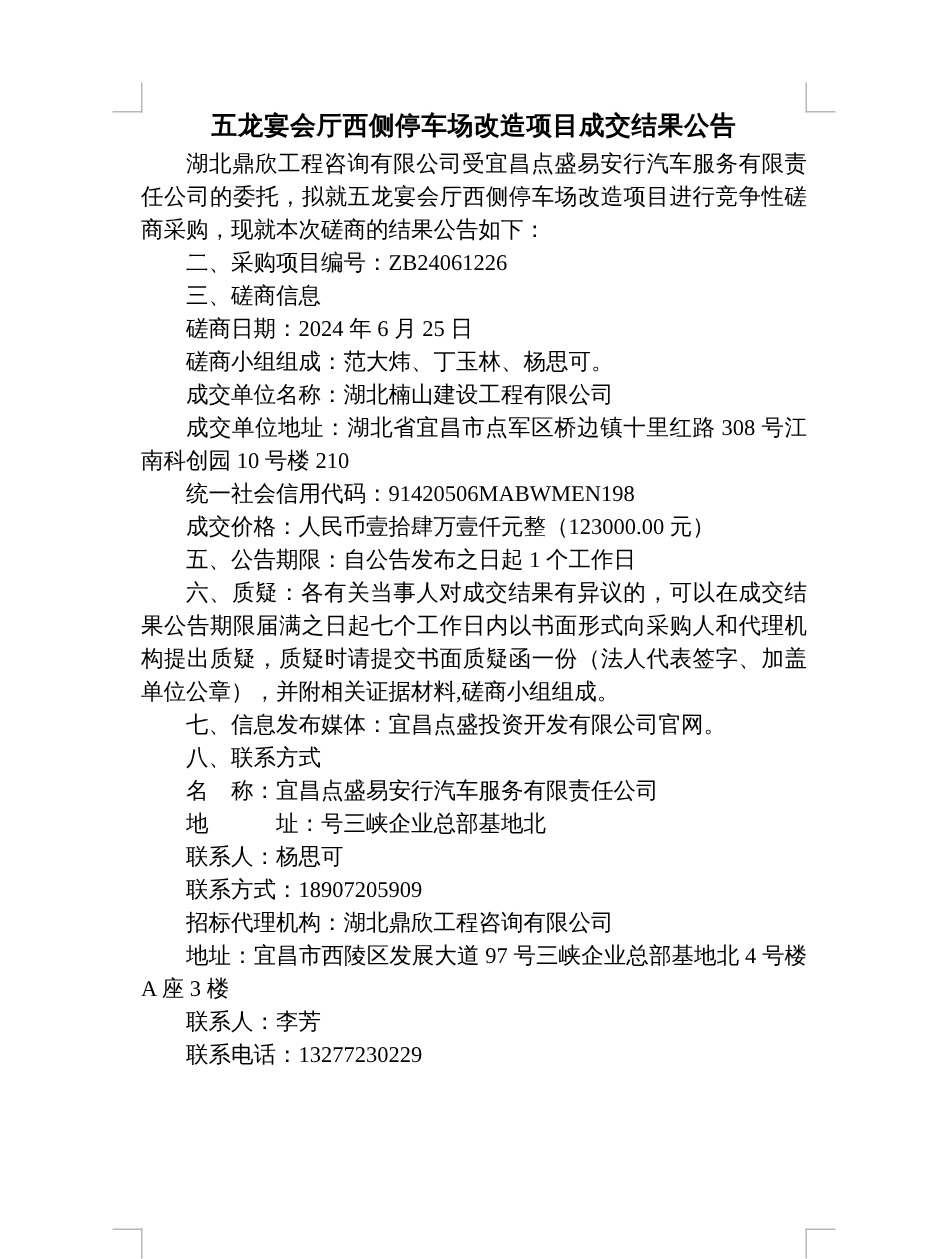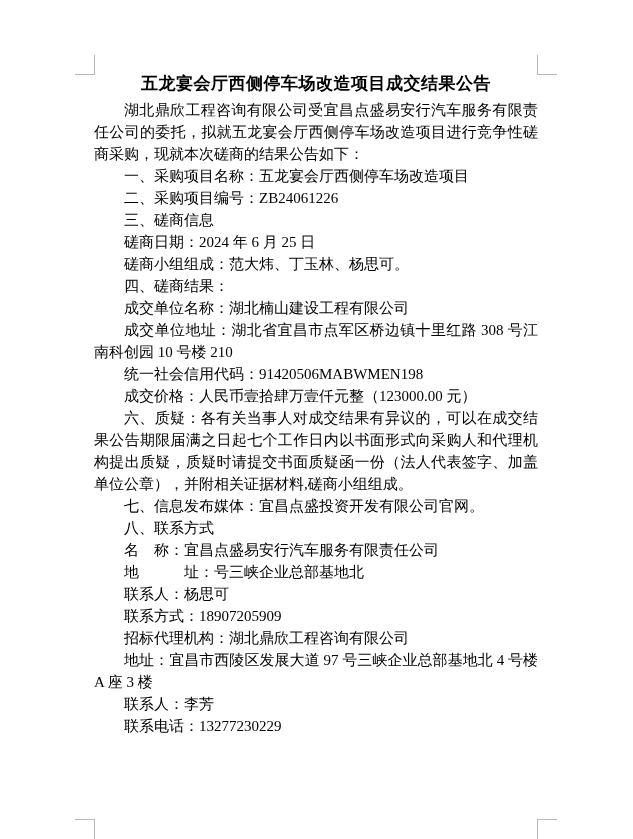--- a/index.html
+++ b/index.html
@@ -63,30 +63,29 @@
 <div class="page">
   <div class="crop tl"></div>
   <div class="crop tr"></div>
   <div class="crop bl"></div>
   <div class="crop br"></div>
 
   <div class="content">
     <h1 class="doc-title">五龙宴会厅西侧停车场改造项目成交结果公告</h1>
     <div id="doc-body">
         <p class="doc-par">湖北鼎欣工程咨询有限公司受宜昌点盛易安行汽车服务有限责任公司的委托，拟就五龙宴会厅西侧停车场改造项目进行竞争性磋商采购，现就本次磋商的结果公告如下：</p>
-        <p class="doc-par">一、采购项目名称：五龙宴会厅西侧停车场改造项目</p>
         <p class="doc-par">二、采购项目编号：ZB24061226</p>
         <p class="doc-par">三、磋商信息</p>
         <p class="doc-par">磋商日期：2024 年 6 月 25 日</p>
         <p class="doc-par">磋商小组组成：范大炜、丁玉林、杨思可。</p>
-        <p class="doc-par">四、磋商结果：</p>
         <p class="doc-par">成交单位名称：湖北楠山建设工程有限公司</p>
         <p class="doc-par">成交单位地址：湖北省宜昌市点军区桥边镇十里红路 308 号江南科创园 10 号楼 210</p>
         <p class="doc-par">统一社会信用代码：91420506MABWMEN198</p>
         <p class="doc-par">成交价格：人民币壹拾肆万壹仟元整（123000.00 元）</p>
+        <p class="doc-par">五、公告期限：自公告发布之日起 1 个工作日</p>
         <p class="doc-par">六、质疑：各有关当事人对成交结果有异议的，可以在成交结果公告期限届满之日起七个工作日内以书面形式向采购人和代理机构提出质疑，质疑时请提交书面质疑函一份（法人代表签字、加盖单位公章），并附相关证据材料,磋商小组组成。</p>
         <p class="doc-par">七、信息发布媒体：宜昌点盛投资开发有限公司官网。</p>
         <p class="doc-par">八、联系方式</p>
         <p class="doc-par">名　称：宜昌点盛易安行汽车服务有限责任公司</p>
         <p class="doc-par">地　　　址：号三峡企业总部基地北</p>
         <p class="doc-par">联系人：杨思可</p>
         <p class="doc-par">联系方式：18907205909</p>
         <p class="doc-par">招标代理机构：湖北鼎欣工程咨询有限公司</p>
         <p class="doc-par">地址：宜昌市西陵区发展大道 97 号三峡企业总部基地北 4 号楼 A 座 3 楼</p>
         <p class="doc-par">联系人：李芳</p>

